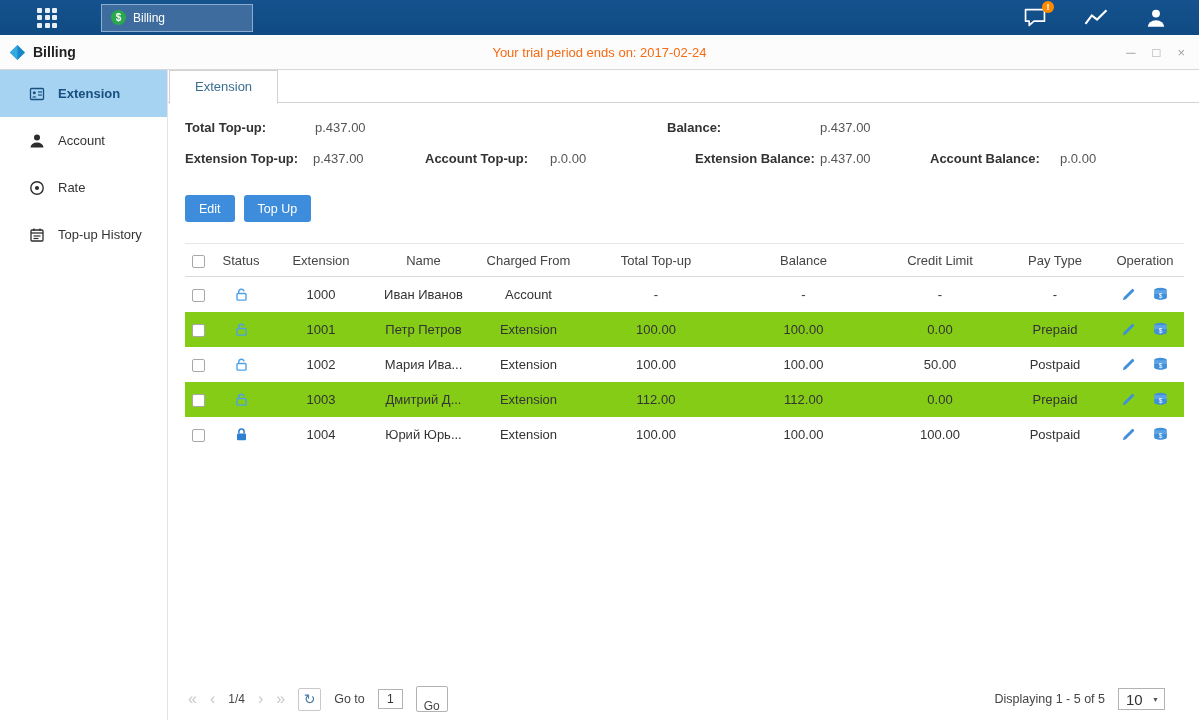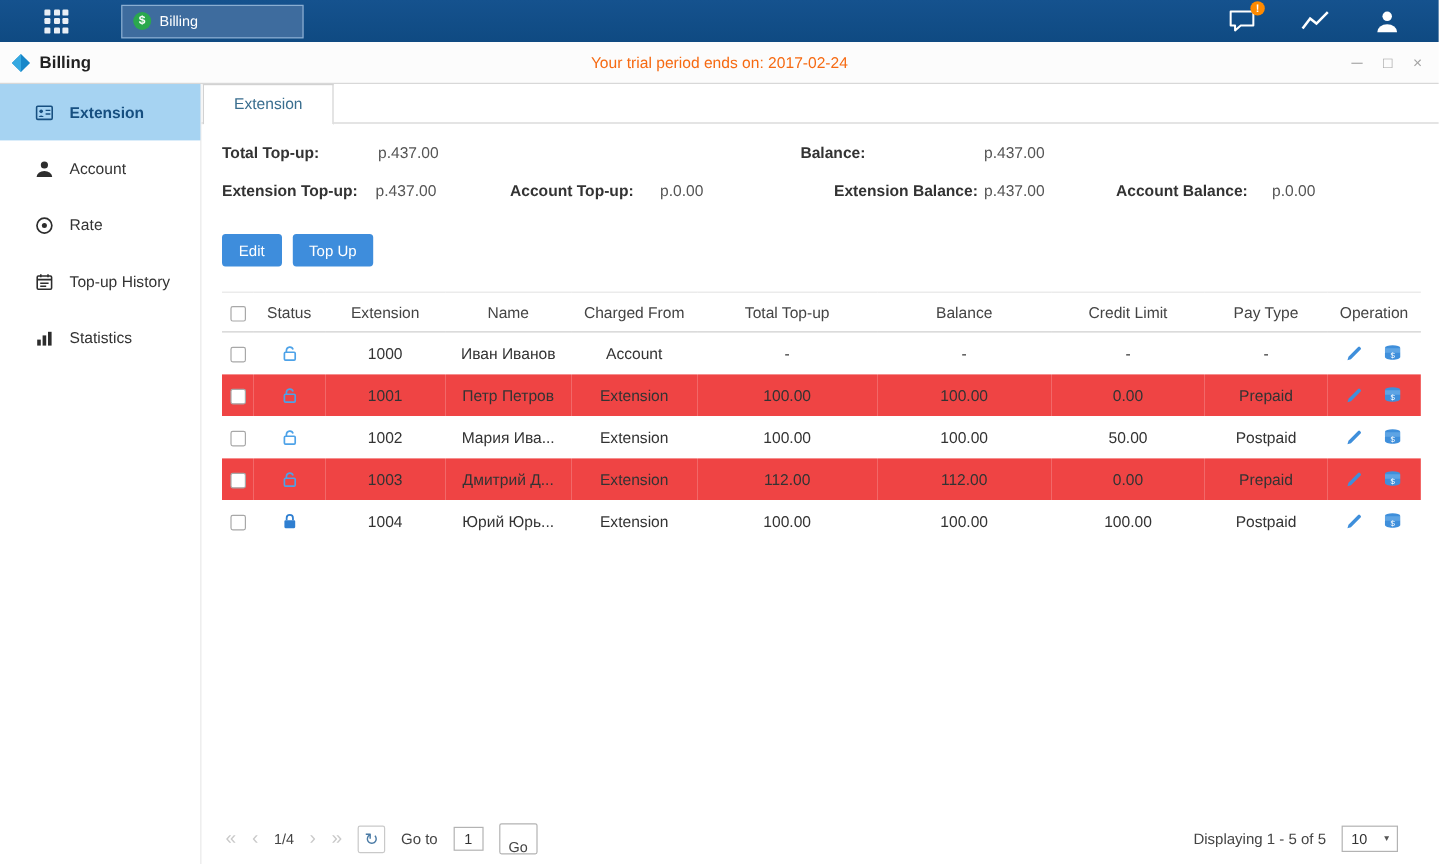--- a/index.html
+++ b/index.html
@@ -62,42 +62,42 @@
   .btn-row { position:absolute; left:17px; top:125px; display:flex; gap:9px; }
   .btn { background:#3e8ddc; border:none; border-radius:3px; color:#fff; font-size:12.5px;
     height:27px; padding:4px 14px; cursor:pointer; font-family:inherit; }
 
   .tbl-wrap { position:absolute; left:17px; top:173px; width:999px; }
   table { width:100%; border-collapse:collapse; table-layout:fixed; }
   th { height:33px; font-weight:normal; color:#444; font-size:13px; text-align:center;
     border-top:1px solid #e7e7e7; border-bottom:1px solid #dadada; }
   td { height:35px; text-align:center; font-size:13px; color:#333; overflow:hidden;
     white-space:nowrap; text-overflow:ellipsis; }
-  tr.alt { background:#ef4444; }
+  tr.alt { background:#84cc16; }
   input[type=checkbox] { appearance:none; -webkit-appearance:none; width:13px; height:13px;
     border:1px solid #a8a8a8; border-radius:2px; background:#fff; vertical-align:middle; cursor:pointer; }
   .status-icon { display:inline-flex; vertical-align:middle; }
   .op-icon { display:inline-flex; vertical-align:middle; margin:0 8px; cursor:pointer; }
 
   
   .pager { position:absolute; left:20px; right:34px; top:616px; height:26px;
     display:flex; align-items:center; gap:13px; }
   .pg-nav { font-size:16px; color:#c9c9c9; cursor:default; line-height:1; }
   .pg-indicator { color:#444; font-size:12px; }
   .pg-refresh { width:23px; height:23px; border:1px solid #c9c9c9; border-radius:2px; background:#fff;
     display:flex; align-items:center; justify-content:center; color:#4a7aa5; font-size:14px; cursor:pointer; }
   .pg-goto-label { color:#444; font-size:12.5px; }
   .pg-goto-input { width:25px; height:20px; border:1px solid #b3b3b3; text-align:center;
     font-size:12px; color:#333; font-family:inherit; }
   .pg-go { height:22px; border:1px solid #b3b3b3; background:#fff; font-size:12px; color:#444;
     padding:12px 7px; border-radius:2px; cursor:pointer; font-family:inherit; }
   .pg-displaying { margin-left:auto; color:#444; font-size:12.5px; }
   .pg-size-select { width:47px; height:22px; border:1px solid #b3b3b3; background:#fff;
     display:flex; align-items:center; cursor:pointer; }
-  .pg-size-value { flex:1; padding-left:7px; font-size:12px; color:#333; }
+  .pg-size-value { flex:1; padding-left:7px; font-size:15px; color:#333; }
   .caret { font-size:7px; color:#555; padding-right:5px; }
 </style>
 </head>
 <body>
 
 <div class="topbar">
   <span class="apps-grid">
     <i></i>
       <i></i>
       <i></i>
@@ -187,30 +187,20 @@
             <rect x="2" y="3" width="12" height="11" rx="1" fill="none" stroke="currentColor" stroke-width="1.3"></rect>
             <line x1="2" y1="6" x2="14" y2="6" stroke="currentColor" stroke-width="1.3"></line>
             <line x1="5" y1="1.5" x2="5" y2="4" stroke="currentColor" stroke-width="1.3"></line>
             <line x1="11" y1="1.5" x2="11" y2="4" stroke="currentColor" stroke-width="1.3"></line>
             <line x1="4.5" y1="9" x2="11.5" y2="9" stroke="currentColor" stroke-width="1.2"></line>
             <line x1="4.5" y1="11.5" x2="9.5" y2="11.5" stroke="currentColor" stroke-width="1.2"></line>
           </svg>
         </span>
         <span class="sb-label">Top-up History</span>
       </div>
-      <div class="sb-item">
-        <span class="sb-icon">
-          <svg viewBox="0 0 16 16" width="16" height="16">
-            <rect x="2" y="9" width="3" height="5" fill="currentColor"></rect>
-            <rect x="6.5" y="5.5" width="3" height="8.5" fill="currentColor"></rect>
-            <rect x="11" y="2.5" width="3" height="11.5" fill="currentColor"></rect>
-          </svg>
-        </span>
-        <span class="sb-label">Statistics</span>
-      </div>
     </div>
 </div>
 
 <div class="main">
   <div class="tabstrip">
     <div class="tab">Extension</div>
   </div>
 
   <span class="sum-label p-ttl-l">Total Top-up:</span>
   <span class="sum-value p-ttl-v">p.437.00</span>

